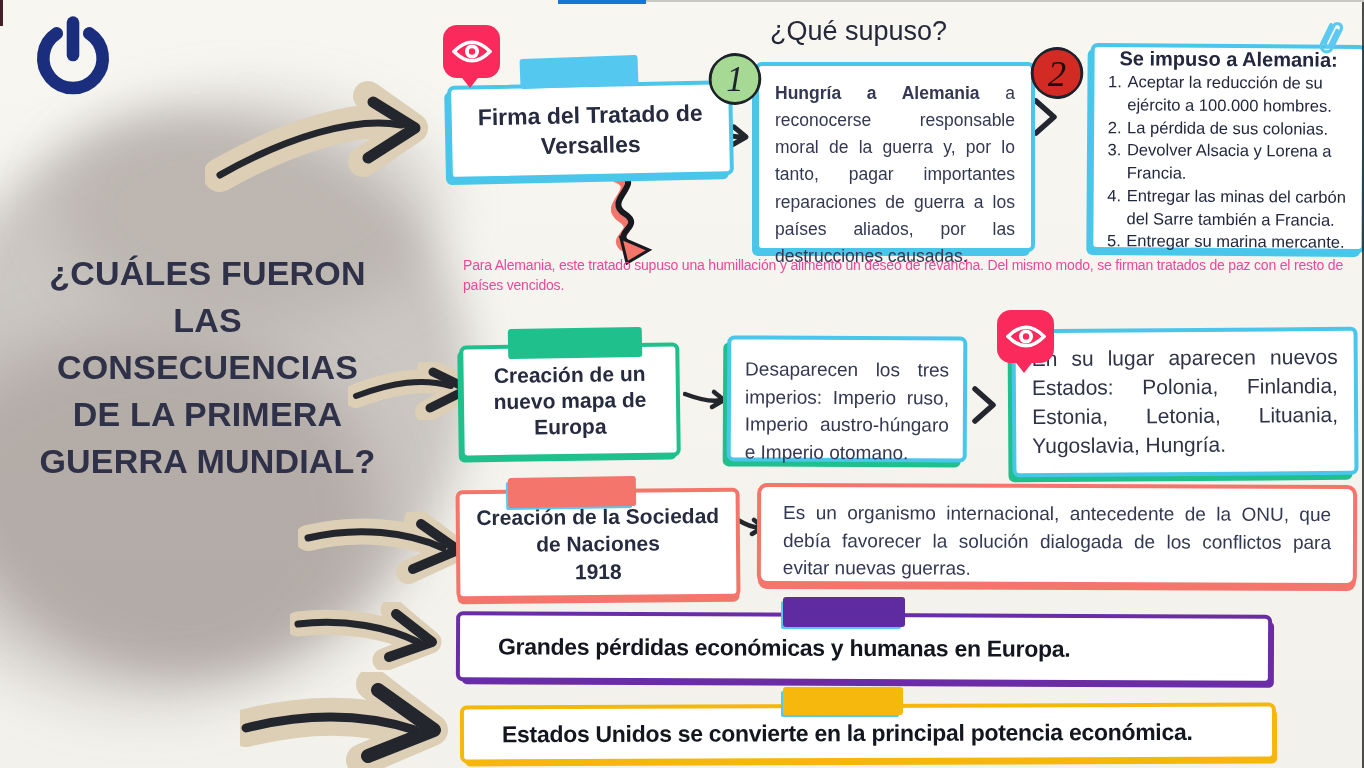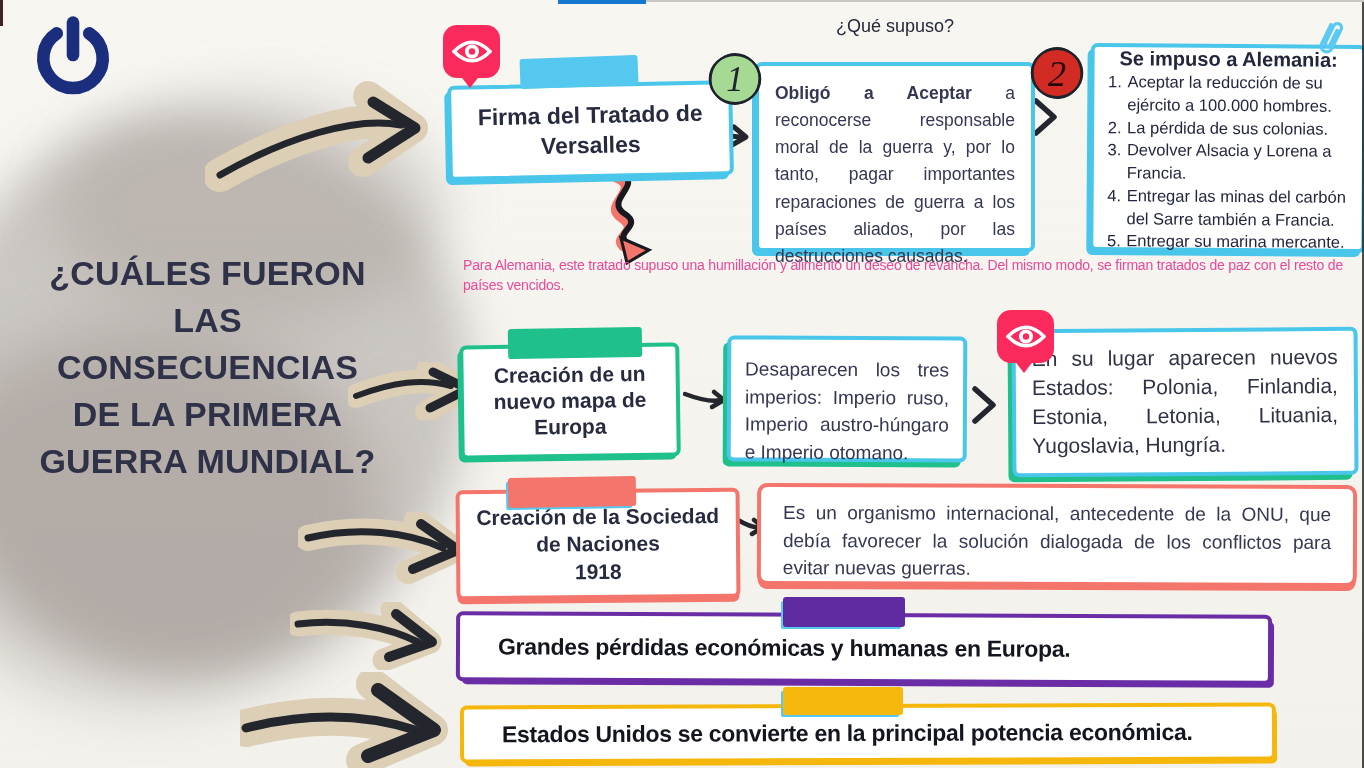--- a/index.html
+++ b/index.html
@@ -15,21 +15,21 @@
   .blob1 { left:-70px; top:115px; width:540px; height:560px; background:rgba(146,136,131,.42);
            border-radius:46% 54% 52% 48%/50% 46% 54% 50%; filter:blur(22px); }
   .blob2 { left:-90px; top:330px; width:470px; height:370px; background:rgba(125,114,109,.30);
            border-radius:50%; filter:blur(30px); }
   .blob3 { left:55px; top:95px; width:390px; height:230px; background:rgba(160,151,146,.35);
            border-radius:50%; filter:blur(26px); }
 
   .main-title { left:35px; top:250px; width:345px; text-align:center;
     font-size:34px; font-weight:bold; line-height:1.38; color:#2f3148; letter-spacing:.2px; }
 
-  .page-q { left:770px; top:16px; width:250px; text-align:center; font-size:18px; color:#25283a; }
+  .page-q { left:770px; top:16px; width:250px; text-align:left; font-size:27px; color:#25283a; }
 
   
   .note { background:#fff; border-radius:7px; position:absolute; }
   .b-cyan   { border:4px solid #49c6e9; box-shadow:-4px 5px 0 -1px #49c6e9; }
   .b-cyan2  { border:4px solid #49c6e9; box-shadow:-5px 6px 0 -1px #1fc08c; }
   .b-green  { border:4px solid #1fc08c; box-shadow:-3px 4px 0 -1px #1fc08c; }
   .b-salmon { border:4px solid #f4756b; box-shadow:0 5px 0 -1px #f4756b; }
   .b-purple { border:4px solid #6a2da6; box-shadow:4px 5px 0 -2px #6a2da6; }
   .b-yellow { border:4px solid #f6b70d; box-shadow:3px 5px 0 -2px #f6b70d; }
 
@@ -149,21 +149,21 @@
 <div class="abs" style="left:585px; top:170px; z-index:3">
   <svg width="72" height="95" viewBox="0 0 72 95">
     <path d="M31,9 C56,19 14,35 36,49 C54,61 26,66 37,77" stroke="#f4756b" stroke-width="7" fill="none" stroke-linecap="round"></path>
     <path d="M35,4 C60,14 18,30 40,44 C58,56 30,61 41,72" stroke="#17191f" stroke-width="6" fill="none" stroke-linecap="round"></path>
     <polygon points="36,68 64,80 42,93" fill="#f4756b" stroke="#17191f" stroke-width="3"></polygon>
   </svg>
 </div>
 
 <div class="note b-cyan abs" style="left:755px; top:62px; width:280px; height:190px; padding:14px 16px; z-index:4">
   <div class="body-text" style="font-size:17.5px; line-height:1.55;">
-    <span style="font-weight:bold">Obligó a Aceptar</span><span> a reconocerse responsable moral de la guerra y, por lo tanto, pagar importantes reparaciones de guerra a los países aliados, por las destrucciones causadas.</span>
+    <span style="font-weight:bold">Hungría a Alemania</span><span> a reconocerse responsable moral de la guerra y, por lo tanto, pagar importantes reparaciones de guerra a los países aliados, por las destrucciones causadas.</span>
   </div>
 </div>
 <div class="abs num-circle" style="left:706px; top:50px">
   <svg width="58" height="58" viewBox="0 0 60 60">
     <ellipse cx="30" cy="30" rx="26" ry="25" fill="#a6d994" stroke="#1e222b" stroke-width="2.4"></ellipse>
     <ellipse cx="30" cy="30" rx="25" ry="26" fill="none" stroke="#1e222b" stroke-width="1.6" transform="rotate(10 30 30)"></ellipse>
     <text x="30" y="42" text-anchor="middle" font-family="'Liberation Serif',serif" font-style="italic" font-size="36" fill="#20242c">1</text>
   </svg>
 </div>
 

